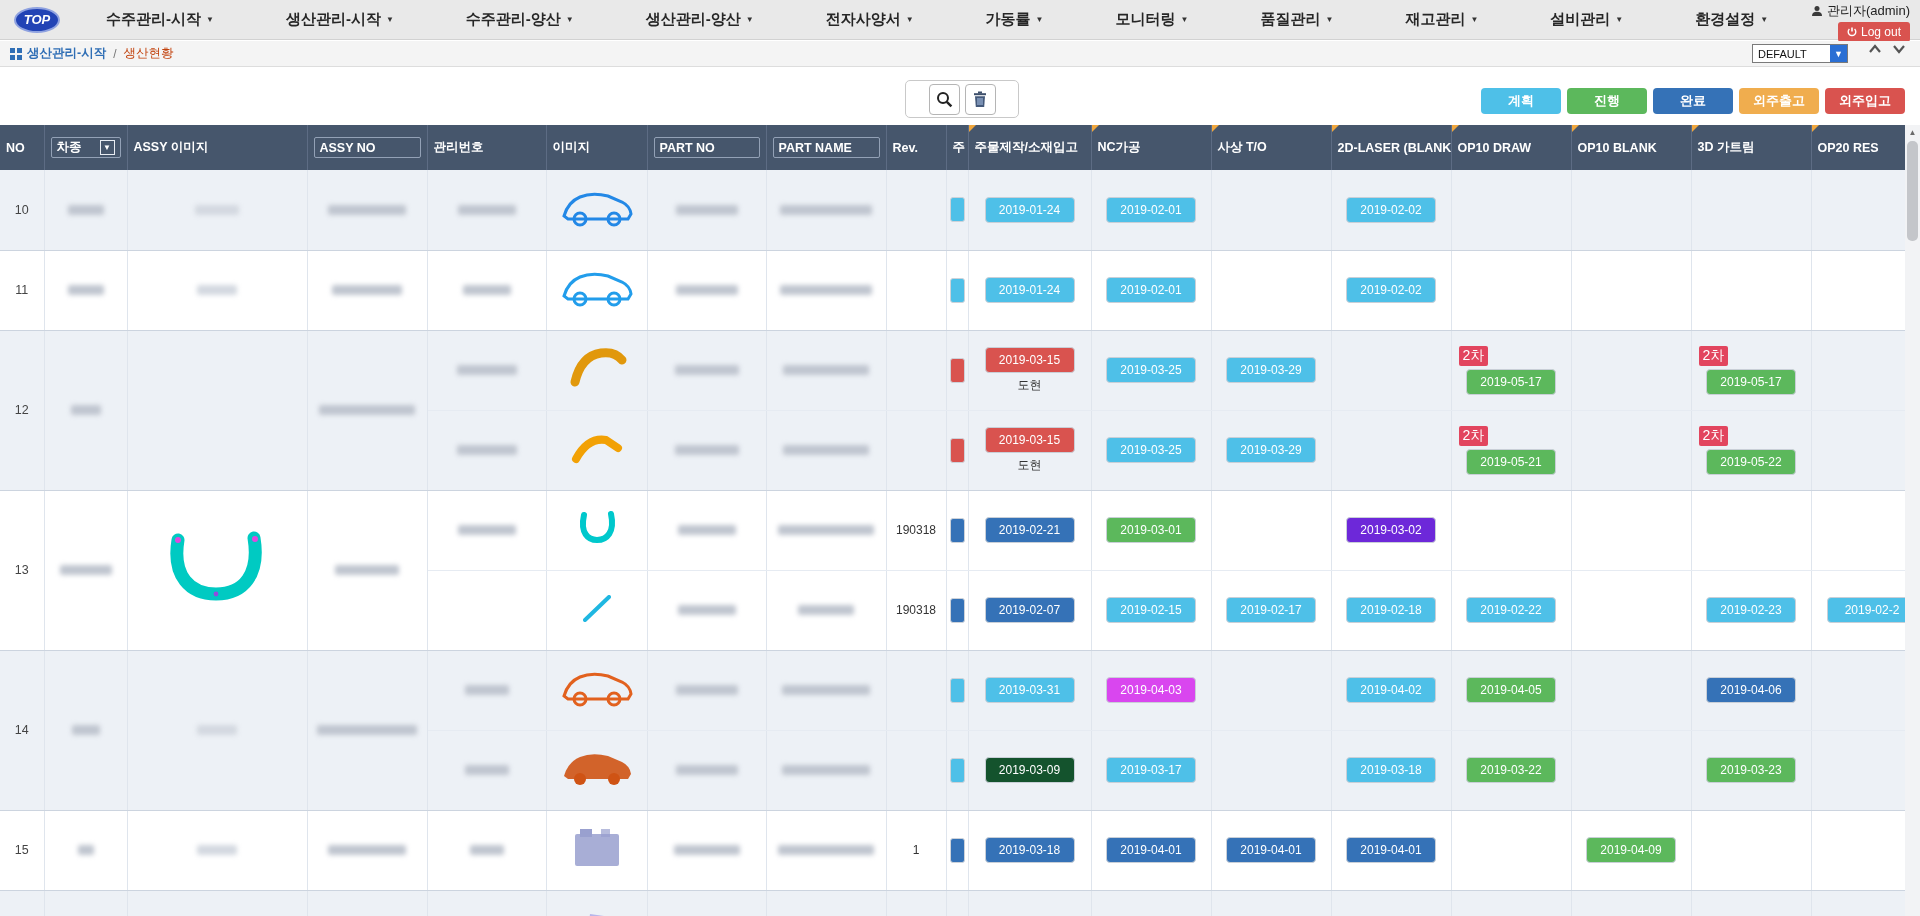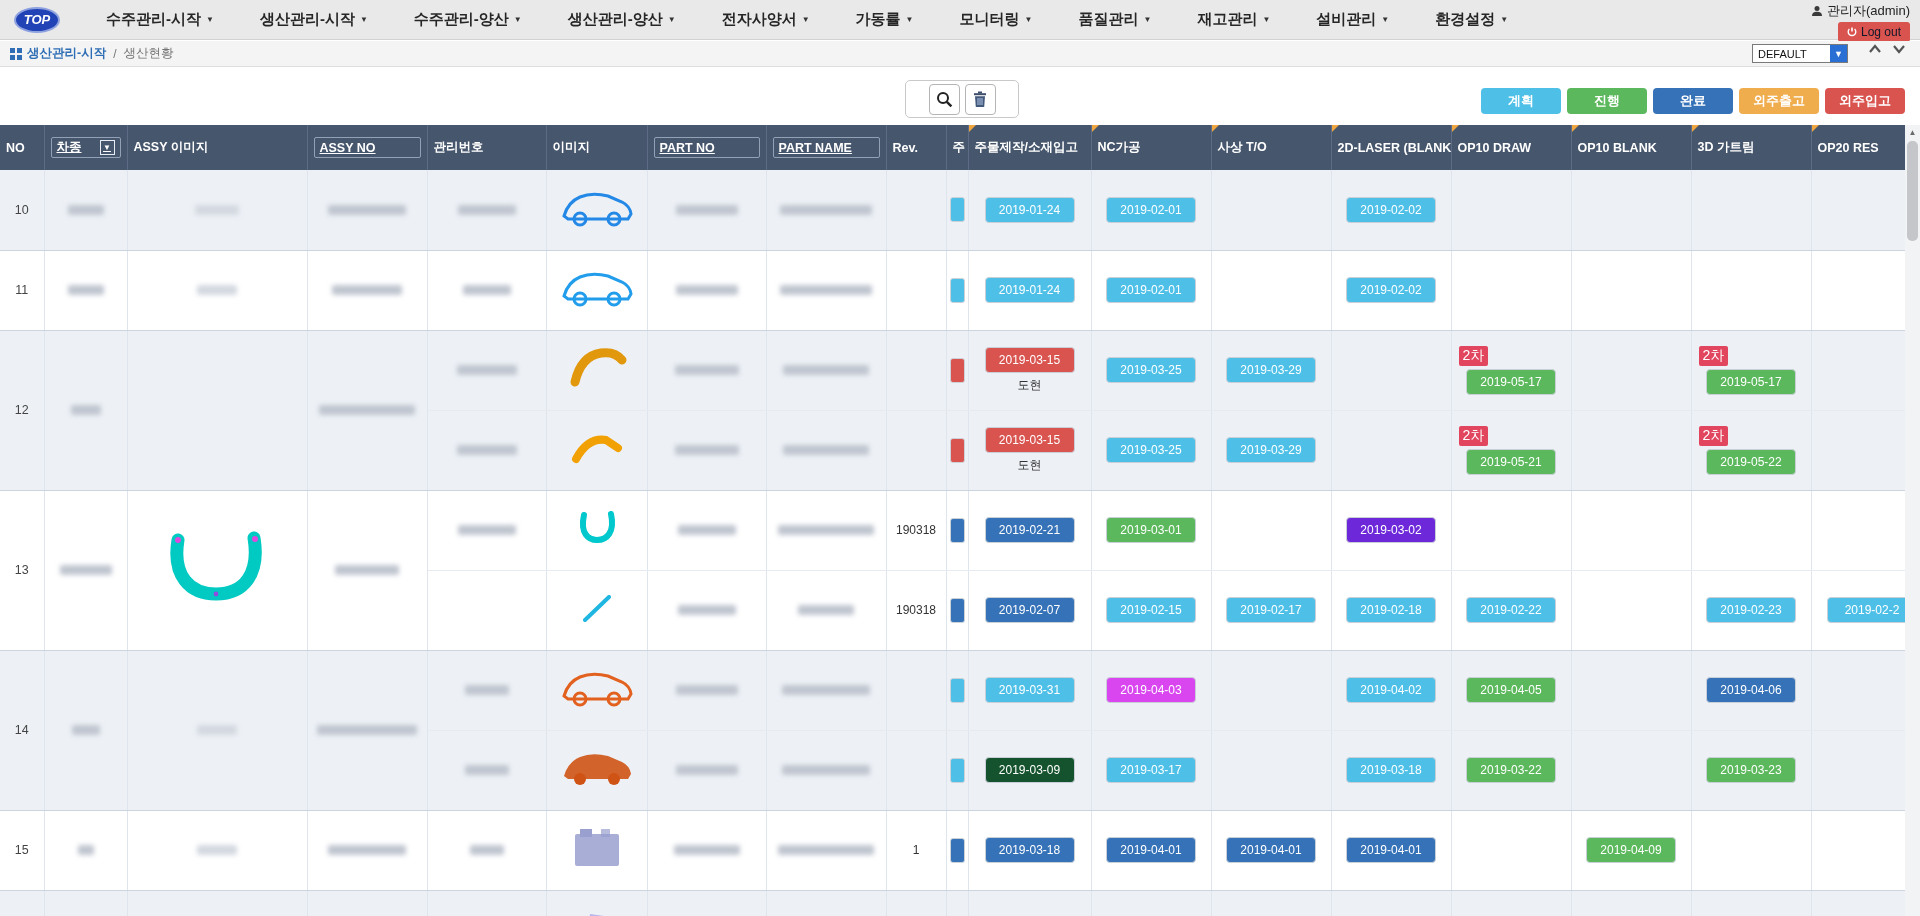--- a/index.html
+++ b/index.html
@@ -5,33 +5,33 @@
   * { margin:0; padding:0; box-sizing:border-box; }
   html,body { width:1920px; height:916px; overflow:hidden; background:#fff;
     font-family:"Liberation Sans","DejaVu Sans",sans-serif; }
   
   .topnav { position:absolute; left:0; top:0; width:1920px; height:40px;
     background:#e9e9e9; border-bottom:1px solid #d2d2d2; display:flex; align-items:center; }
   .logo { margin:0 18px 0 14px; width:46px; height:26px; background:#2243b5;
     border-radius:50%; border:2px solid #8fa2e0; color:#fff; font-weight:bold; font-style:italic;
     font-size:13px; display:flex; align-items:center; justify-content:center; letter-spacing:0; }
   .logo i { font-style:italic; }
-  .navitems { display:flex; align-items:center; gap:46px; margin-left:28px; }
+  .navitems { display:flex; align-items:center; gap:72px; margin-left:28px; }
   .navitem { font-size:15px; font-weight:bold; color:#262626; cursor:pointer; white-space:nowrap; }
   .navitem .caret { font-size:8px; color:#333; margin-left:5px; vertical-align:2px; }
   .userbox { position:absolute; right:10px; top:2px; text-align:right; }
   .username { font-size:13px; color:#222; display:flex; align-items:center; gap:4px; justify-content:flex-end;}
   .logout { margin-top:2px; display:inline-flex; align-items:center; gap:4px; background:#d9534f;
-    color:#0f172a; font-size:12px; padding:3px 9px; border-radius:3px; border:none; cursor:pointer; }
+    color:#ffffff; font-size:12px; padding:3px 9px; border-radius:3px; border:none; cursor:pointer; }
   
   .crumbbar { position:absolute; left:0; top:41px; width:1920px; height:26px; background:#f4f4f4;
     border-bottom:1px solid #ddd; display:flex; align-items:center; padding-left:10px; }
   .crumb-sec { color:#2f6eb5; font-size:12.5px; font-weight:bold; margin-left:5px; }
   .crumb-sep { color:#777; font-size:12px; margin:0 7px; }
-  .crumb-page { color:#737373; font-size:12.5px; }
+  .crumb-page { color:#c2410c; font-size:12.5px; }
   .viewsel { position:absolute; right:72px; top:44px; width:96px; height:19px; background:#fff;
     border:1px solid #7a7a7a; display:flex; align-items:center; cursor:pointer; }
   .viewsel .vtext { flex:1; font-size:11px; padding-left:5px; color:#111; }
   .viewsel .vbtn { width:17px; height:17px; background:#2a6fd4; color:#fff; font-size:9px;
     display:flex; align-items:center; justify-content:center; }
   .updown { position:absolute; right:14px; top:44px; display:flex; gap:10px; }
   .updown svg { cursor:pointer; }
   
   .toolbar { position:absolute; left:0; top:68px; width:1920px; height:75px; background:#fff; }
   .searchgrp { position:absolute; left:905px; top:12px; width:114px; height:38px;
@@ -42,21 +42,21 @@
   .legbtn { width:80px; height:26px; border:none; border-radius:4px; color:#fff; font-size:13px;
     font-weight:bold; cursor:pointer; font-family:inherit; }
   
   .tablewrap { position:absolute; left:0; top:125px; width:1905px; height:791px; overflow:hidden; }
   table.grid { border-collapse:collapse; table-layout:fixed; width:1905px; }
   .grid th { background:#46566c; color:#fff; font-size:12.5px; font-weight:bold; height:38px;
     border-right:1px solid #5d6c84; text-align:left; padding:12px 6px; position:relative; white-space:nowrap; overflow:hidden; }
   .corner { position:absolute; left:0; top:0; width:0; height:0;
     border-left:7px solid #f0a63c; border-bottom:7px solid transparent; }
   .hfilter { border:1px solid #93a1b6; height:21px; display:flex; align-items:center;
-    padding:0 5px; font-size:12.5px; color:#fff; border-radius:2px;text-decoration:underline; }
+    padding:0 5px; font-size:12.5px; color:#fff; border-radius:2px; }
   .hfilter.dd { justify-content:space-between; }
   .ddsq { width:15px; height:15px; border:1px solid #e8ecf2; background:#46566c; color:#fff;
     font-size:8px; display:flex; align-items:center; justify-content:center; }
   .grid td { border-right:1px solid #dfe5ed; border-bottom:1px solid #ccd4df; height:80px;
     vertical-align:middle; text-align:center; padding:0; overflow:hidden; }
   tr.sub-inner td.perrow { border-bottom:1px solid #e6ebf2; }
   tr.shaded td { background:#edf1f6; }
   tr.plain td { background:#ffffff; }
   .no-cell { font-size:12.5px; color:#444; }
   .rev-cell { font-size:12px; color:#333; }

